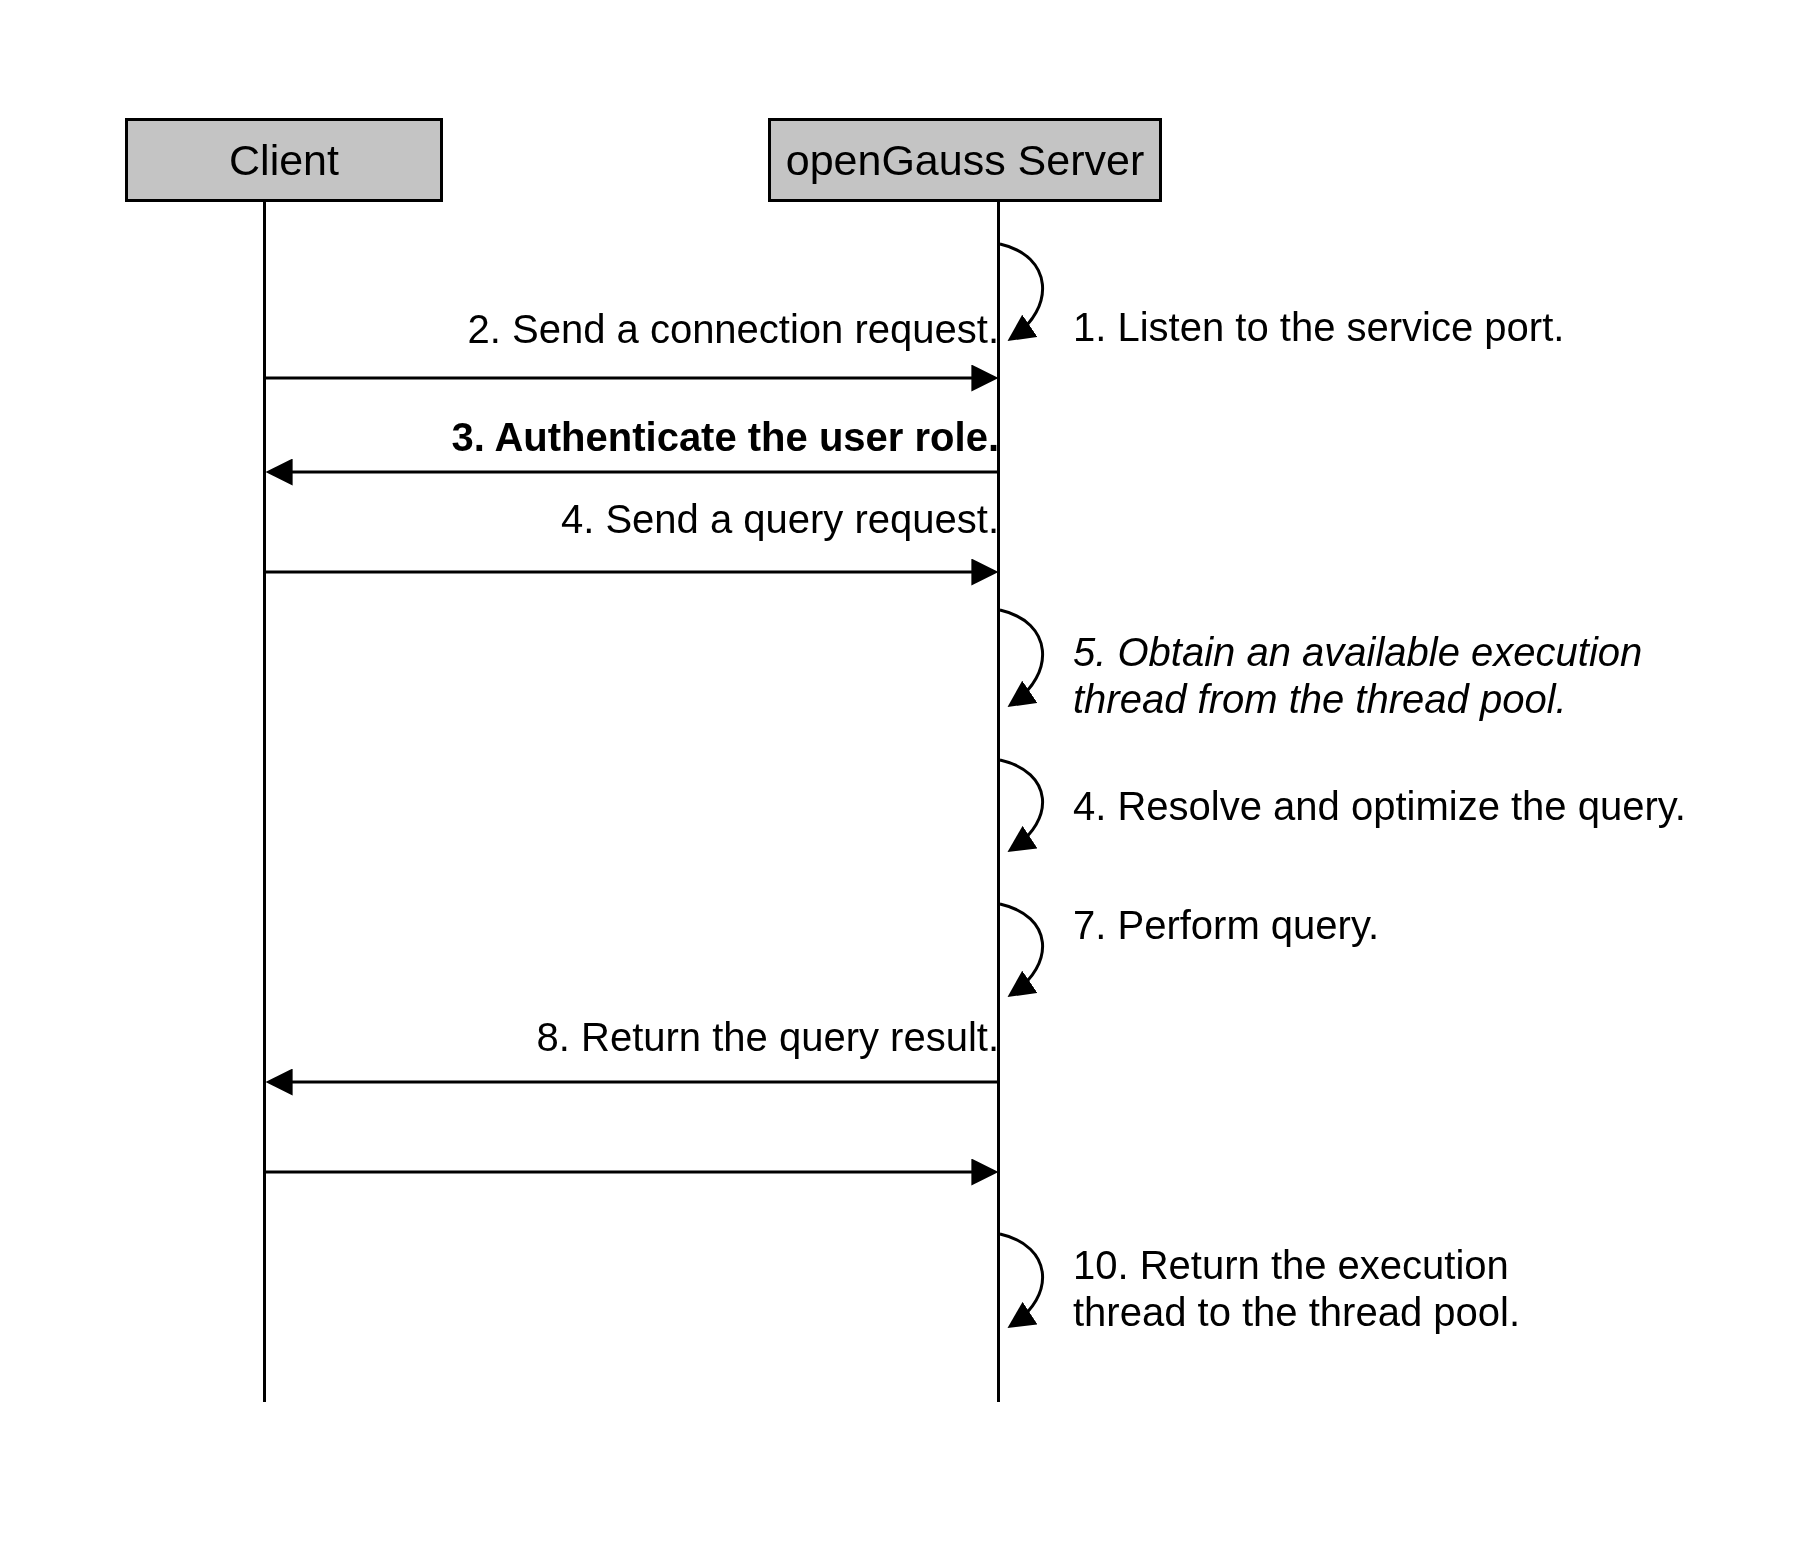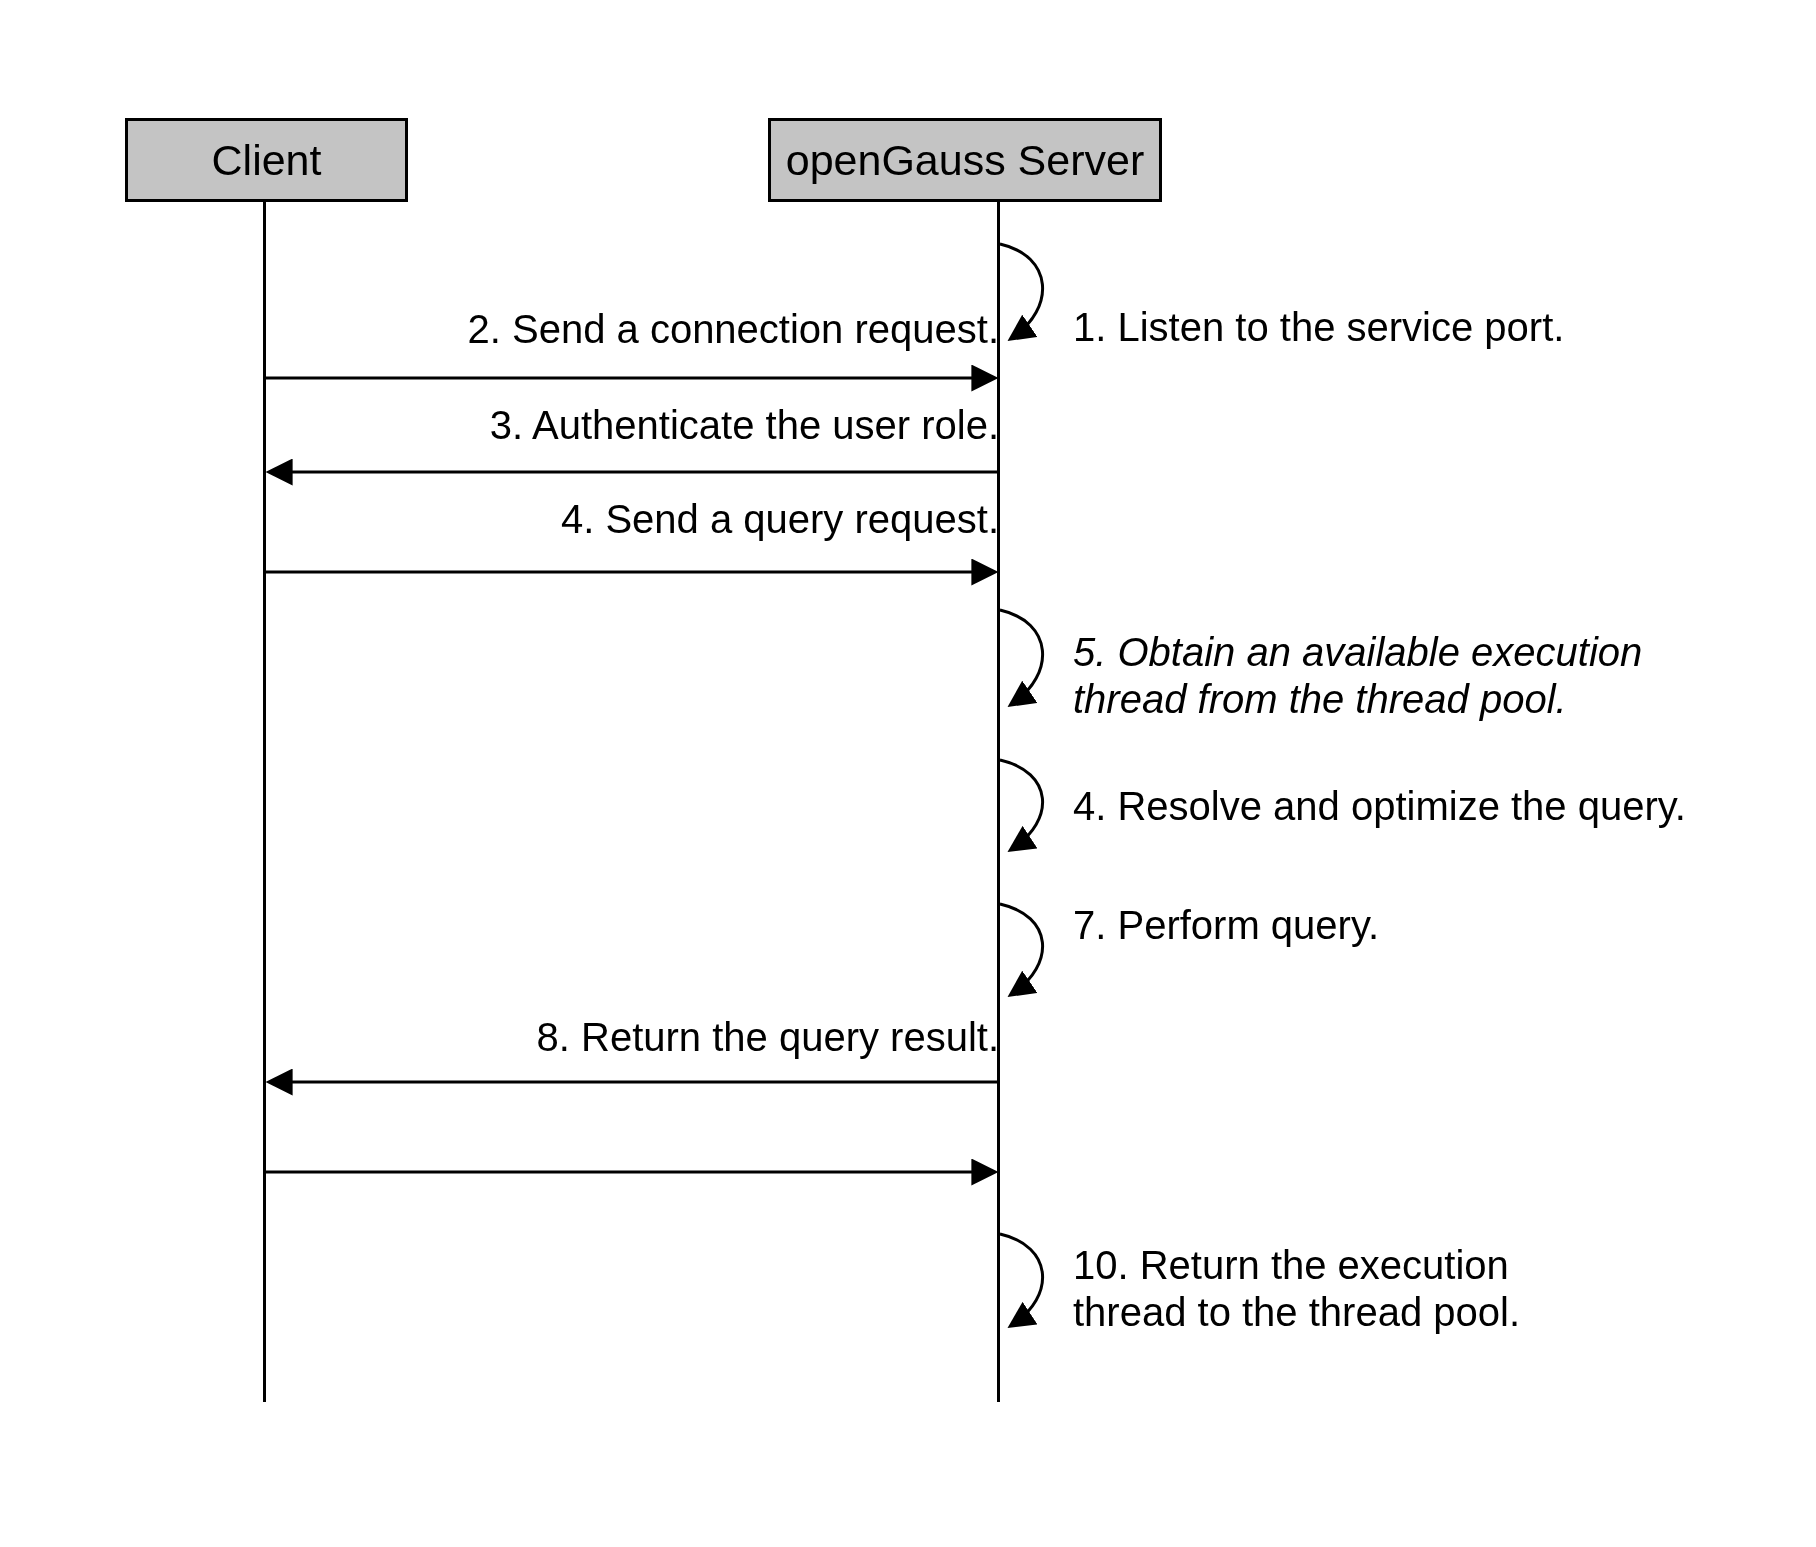--- a/index.html
+++ b/index.html
@@ -25,21 +25,21 @@
     height: 84px;
     background: var(--actor-fill);
     border: 3px solid var(--actor-border);
     display: flex;
     align-items: center;
     justify-content: center;
     font-size: 43px;
     line-height: 1;
     white-space: nowrap;
   }
-  .actor-box.client { left: 125px; width: 283px; }
+  .actor-box.client { left: 125px; width: 318px; }
   .actor-box.server { left: 768px; width: 394px; }
 
   .lifeline {
     position: absolute;
     width: 3px;
     background: var(--line);
   }
   .lifeline.client { left: 263px; top: 202px; height: 1200px; }
   .lifeline.server { left: 997px; top: 200px; height: 1202px; }
 
@@ -55,21 +55,21 @@
     left: 265px;
     width: 734px;
     text-align: right;
   }
   .msg-label.self {
     left: 1073px;
     text-align: left;
     white-space: pre-line;
   }
   .m2  { top: 306px; }
-  .m3  { top: 402px; }
+  .m3  { top: 414px; font-weight: bold; }
   .m4  { top: 496px; }
   .m8  { top: 1014px; }
   .m9  { top: 1122px; }
   .m1  { top: 304px; }
   .m5  { top: 629px; font-style: italic; }
   .m6  { top: 783px; }
   .m7  { top: 902px; }
   .m10 { top: 1242px; }
 </style>
 </head>

